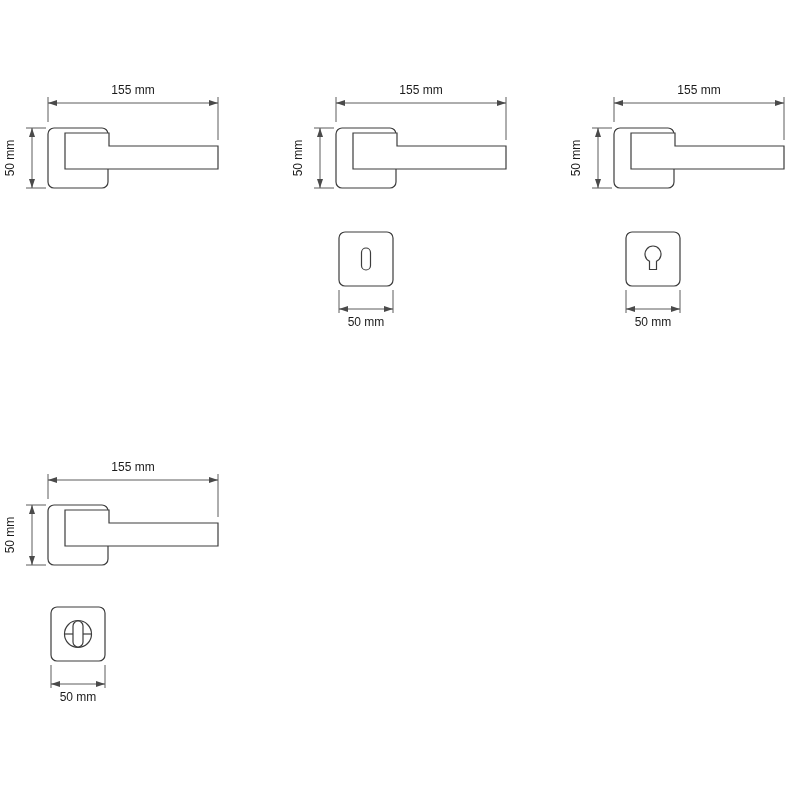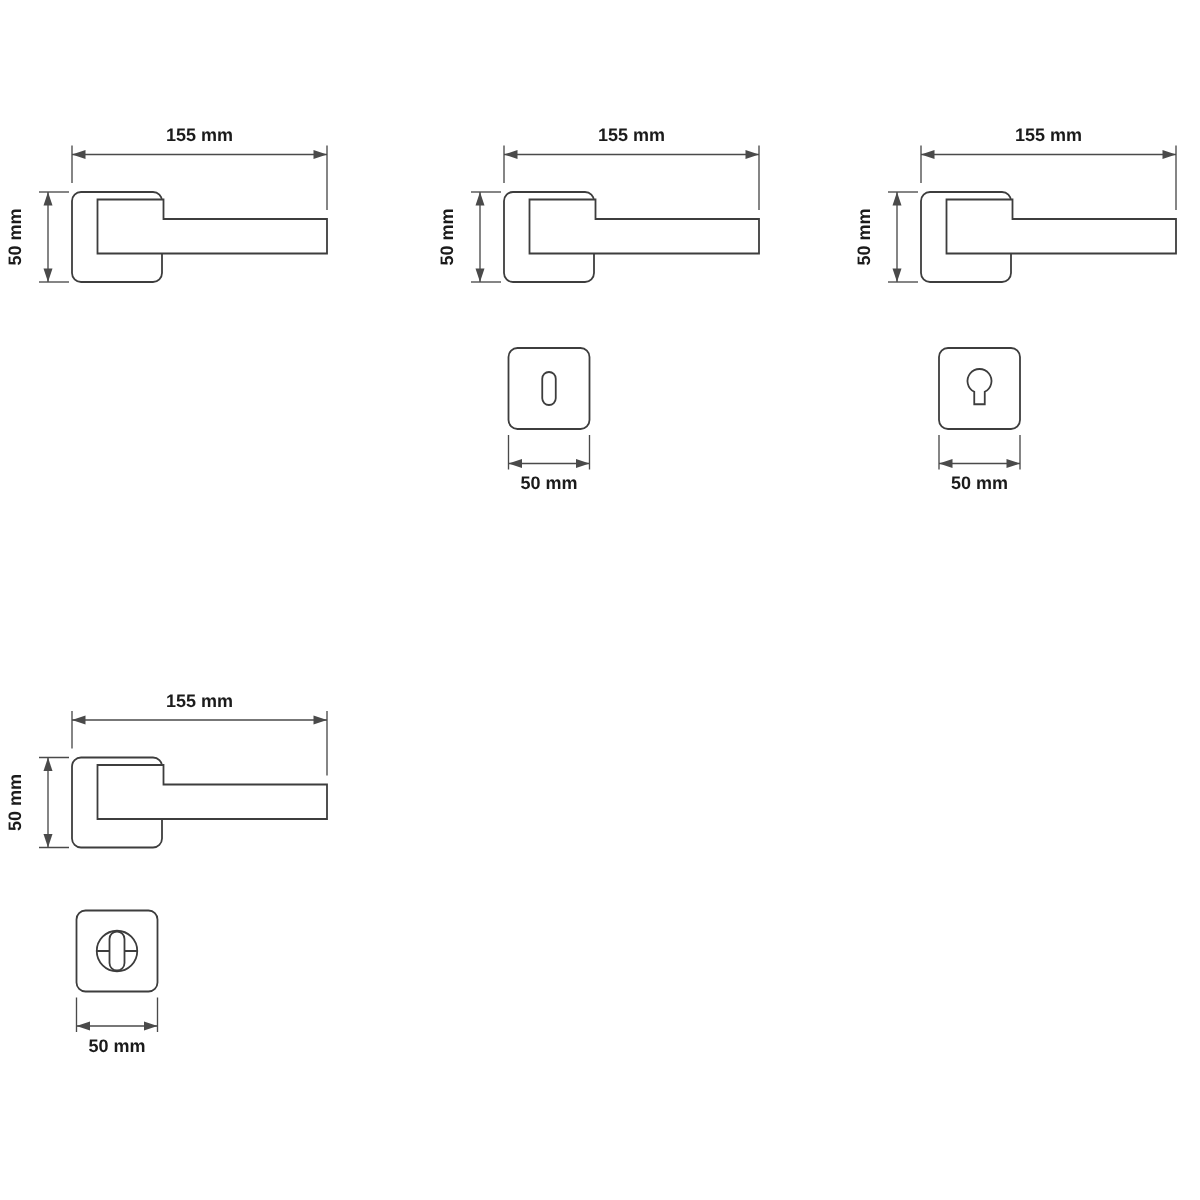--- a/index.html
+++ b/index.html
@@ -10,21 +10,20 @@
   body {
     width: 800px;
     height: 800px;
     position: relative;
     overflow: hidden;
     font-family: "Liberation Sans", sans-serif;
   }
   .figure {
     position: absolute;
     inset: 0;
-    font-weight: bold;
   }
   .group {
     position: absolute;
   }
   svg text {
     font-family: "Liberation Sans", sans-serif;
     font-size: 12px;
     fill: #1b1b1b;
   }
   .dim line {

